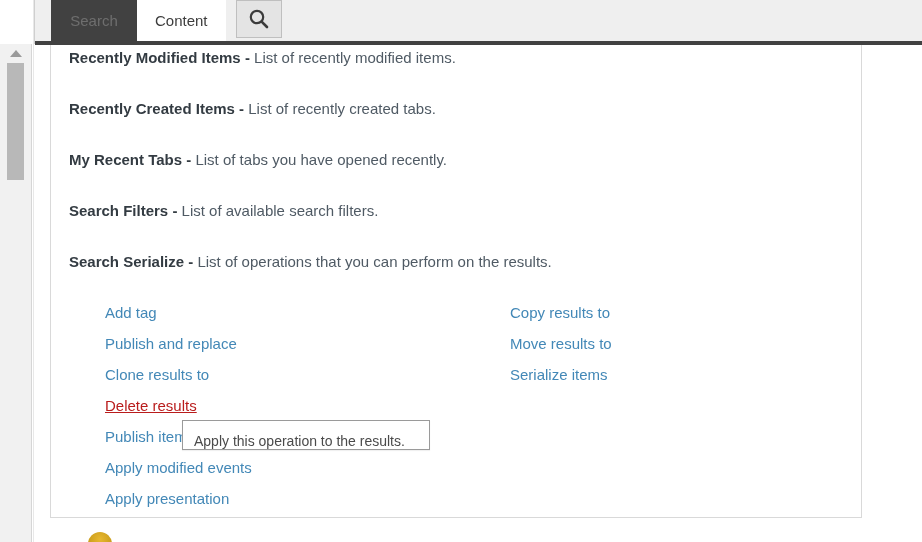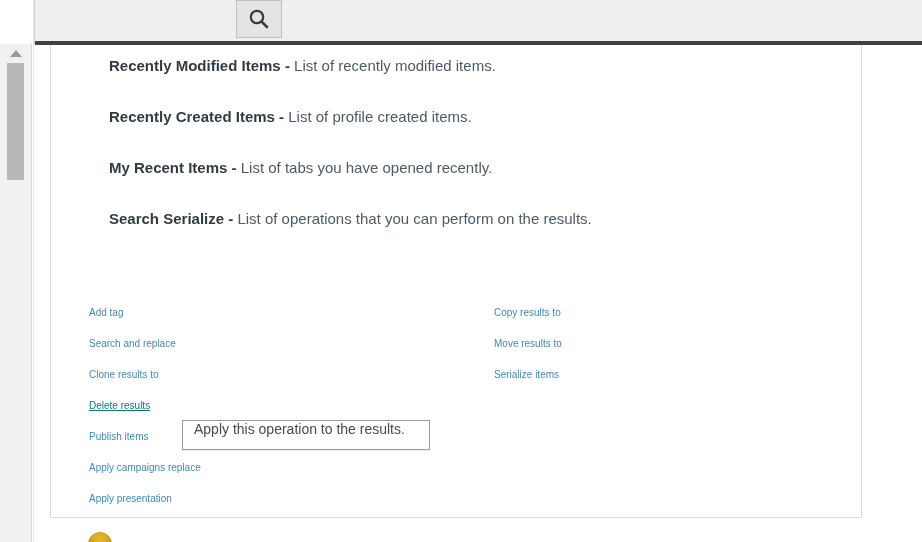--- a/index.html
+++ b/index.html
@@ -165,23 +165,22 @@
     background: #ffffff;
     border-left: 1px solid #d9d9d9;
     border-right: 1px solid #d9d9d9;
     border-bottom: 1px solid #d9d9d9;
     box-sizing: border-box;
   }
 
   .desc-list {
     position: absolute;
     left: 18px;
-    top: 10px;
+    top: 2px;
     width: 780px;
-    margin-left: 40px;
   }
   .desc-row {
     font-size: 15px;
     color: #4f5a64;
     line-height: 21px;
     margin-bottom: 30px;
     white-space: nowrap;
   }
   .desc-row .term {
     font-weight: bold;
@@ -200,44 +199,45 @@
     width: 740px;
   }
   .ops-col {
     position: absolute;
     top: 0;
   }
   .ops-col.left { left: 0px; width: 380px; }
   .ops-col.right { left: 405px; width: 330px; }
   .op-link {
     display: block;
-    font-size: 10px;
+    font-size: 15px;
     color: #4388b7;
     line-height: 31px;
     text-decoration: none;
     cursor: pointer;
     white-space: nowrap;
+    margin-left: 16px;
   }
   .op-link.hovered {
     text-decoration: underline;
-    color: #0f766e;
+    color: #b91c1c;
   }
 
   
   .tooltip {
     position: absolute;
     left: 182px;
     top: 420px;
     width: 248px;
     height: 30px;
     background: #ffffff;
     border: 1px solid #9a9a9a;
     box-sizing: border-box;
     display: flex;
-    align-items: flex-start;
+    align-items: flex-end;
     padding-left: 11px;
     font-size: 14px;
     color: #4a4a4a;
     box-shadow: 0 1px 1px rgba(0,0,0,0.06);
     white-space: nowrap;
   }
 
   
   .gold-blob {
     position: absolute;
@@ -269,20 +269,28 @@
         <path d="M7,1 L13,8 L1,8 Z" fill="#9a9a9a"></path>
       </svg>
     </div>
     <div class="sb-thumb"></div>
   </div>
   <div class="outer-rule2"></div>
 
   <div class="top-strip"></div>
   <div class="top-divider"></div>
 
+  <div class="tabbar">
+    <div class="tab active">
+      <span>Search</span>
+    </div>
+    <div class="tab inactive">
+      <span>Content</span>
+    </div>
+  </div>
 
   <div class="search-btn">
     <span>
       <svg width="24" height="24" viewBox="0 0 24 24">
         <circle cx="10" cy="10" r="6.2" fill="none" stroke="#3b3b3b" stroke-width="2.2"></circle>
         <line x1="14.6" y1="14.6" x2="20" y2="20" stroke="#3b3b3b" stroke-width="2.6" stroke-linecap="round"></line>
       </svg>
     </span>
   </div>
 
@@ -290,42 +298,47 @@
 
     <div class="desc-list">
       <div class="desc-row">
         <span class="term">Recently Modified Items</span>
         <span class="dash">-</span>
         <span>List of recently modified items.</span>
       </div>
       <div class="desc-row">
         <span class="term">Recently Created Items</span>
         <span class="dash">-</span>
-        <span>List of profile created items.</span>
-      </div>
-      <div class="desc-row">
-        <span class="term">My Recent Items</span>
+        <span>List of recently created tabs.</span>
+      </div>
+      <div class="desc-row">
+        <span class="term">My Recent Tabs</span>
         <span class="dash">-</span>
         <span>List of tabs you have opened recently.</span>
+      </div>
+      <div class="desc-row">
+        <span class="term">Search Filters</span>
+        <span class="dash">-</span>
+        <span>List of available search filters.</span>
       </div>
       <div class="desc-row">
         <span class="term">Search Serialize</span>
         <span class="dash">-</span>
         <span>List of operations that you can perform on the results.</span>
       </div>
     </div>
 
     <div class="ops">
       <div class="ops-col left">
         <a class="op-link">Add tag</a>
-        <a class="op-link">Search and replace</a>
+        <a class="op-link">Publish and replace</a>
         <a class="op-link">Clone results to</a>
         <a class="op-link hovered">Delete results</a>
         <a class="op-link">Publish items</a>
-        <a class="op-link">Apply campaigns replace</a>
+        <a class="op-link">Apply modified events</a>
         <a class="op-link">Apply presentation</a>
       </div>
       <div class="ops-col right">
         <a class="op-link">Copy results to</a>
         <a class="op-link">Move results to</a>
         <a class="op-link">Serialize items</a>
       </div>
     </div>
 
   </div>

